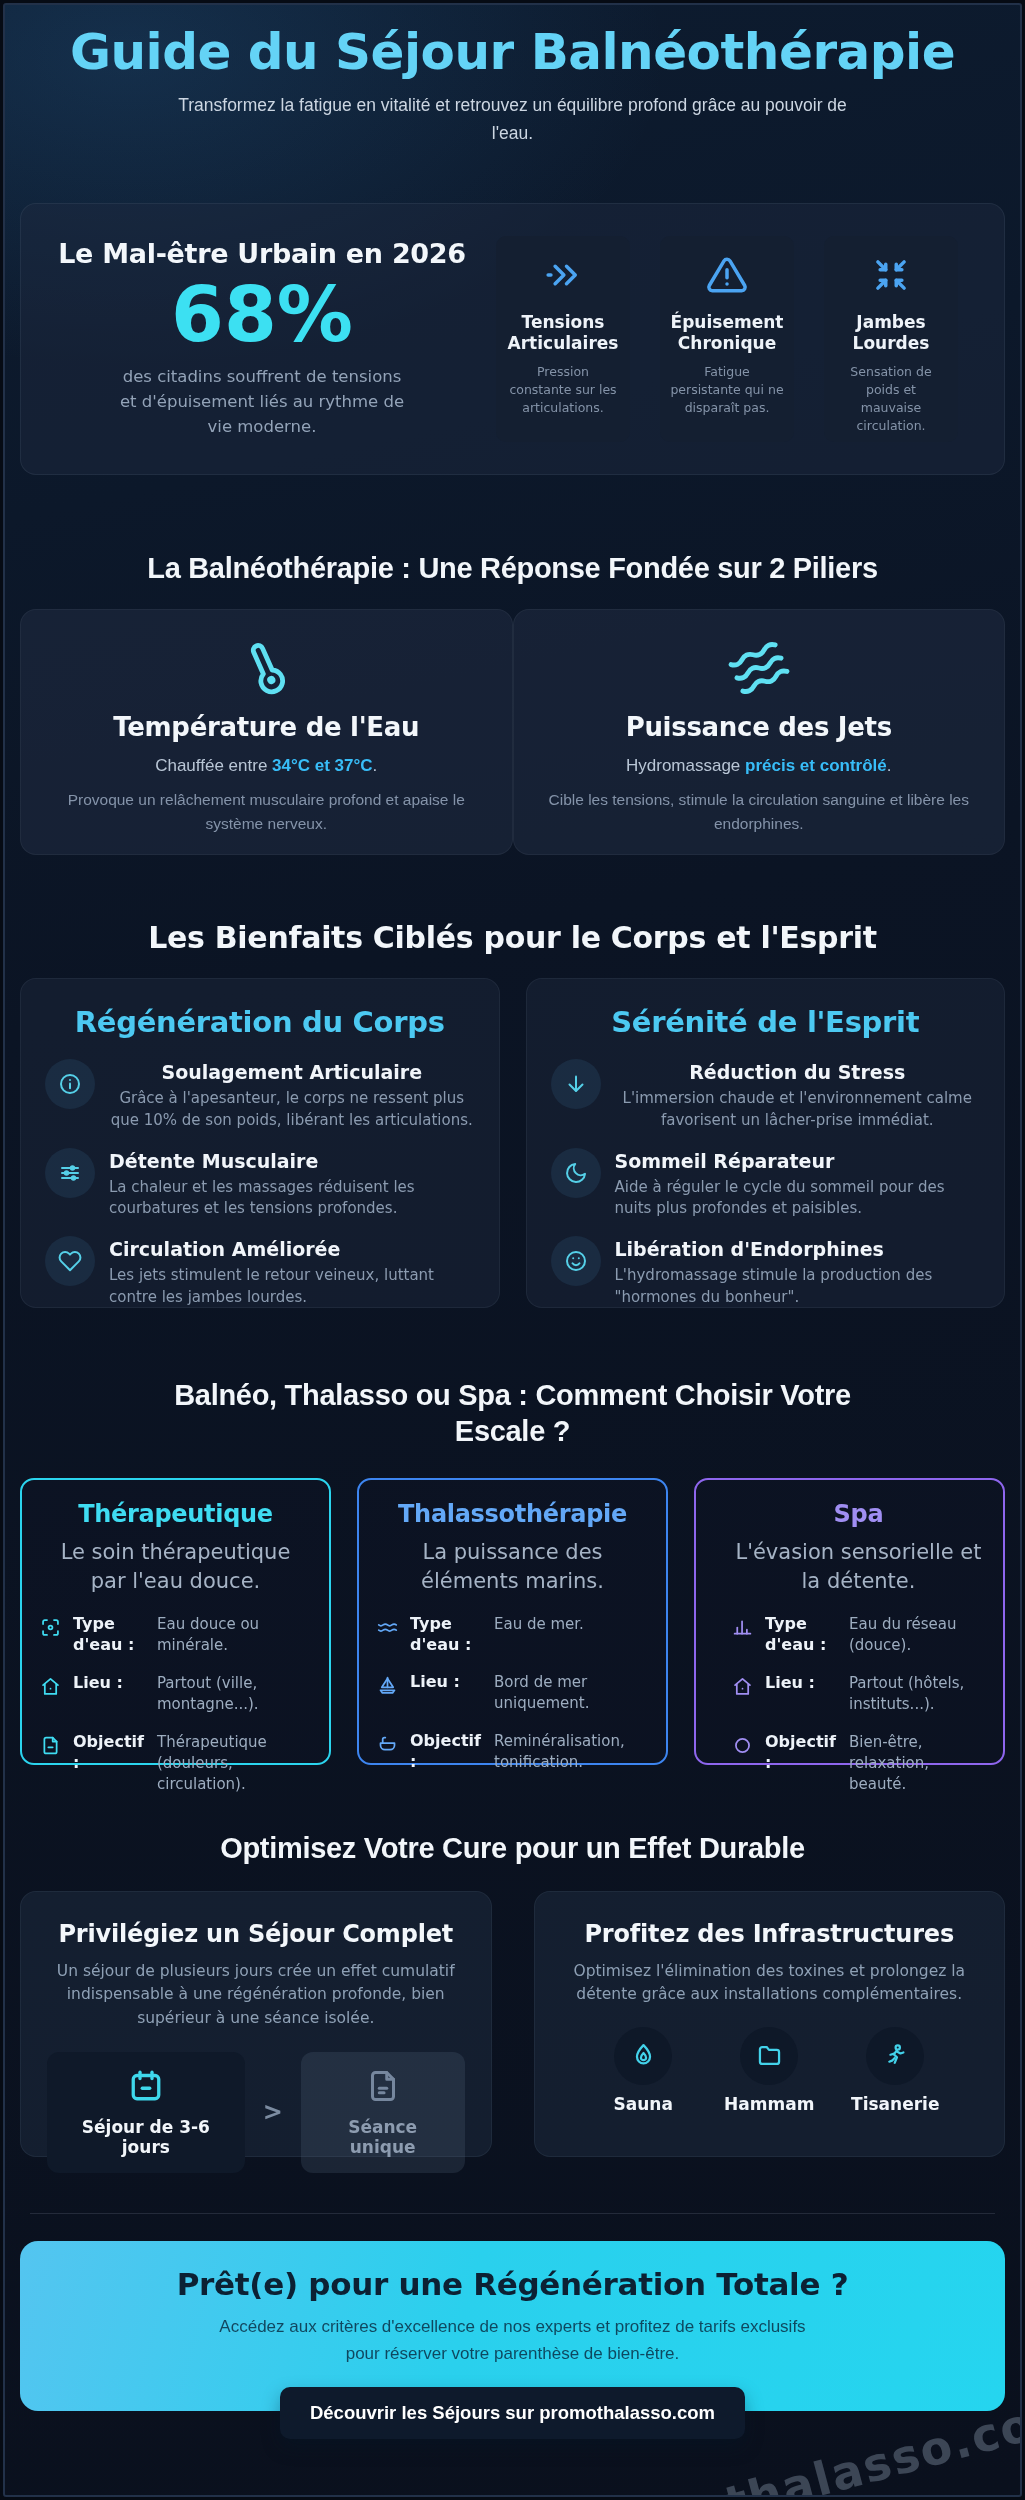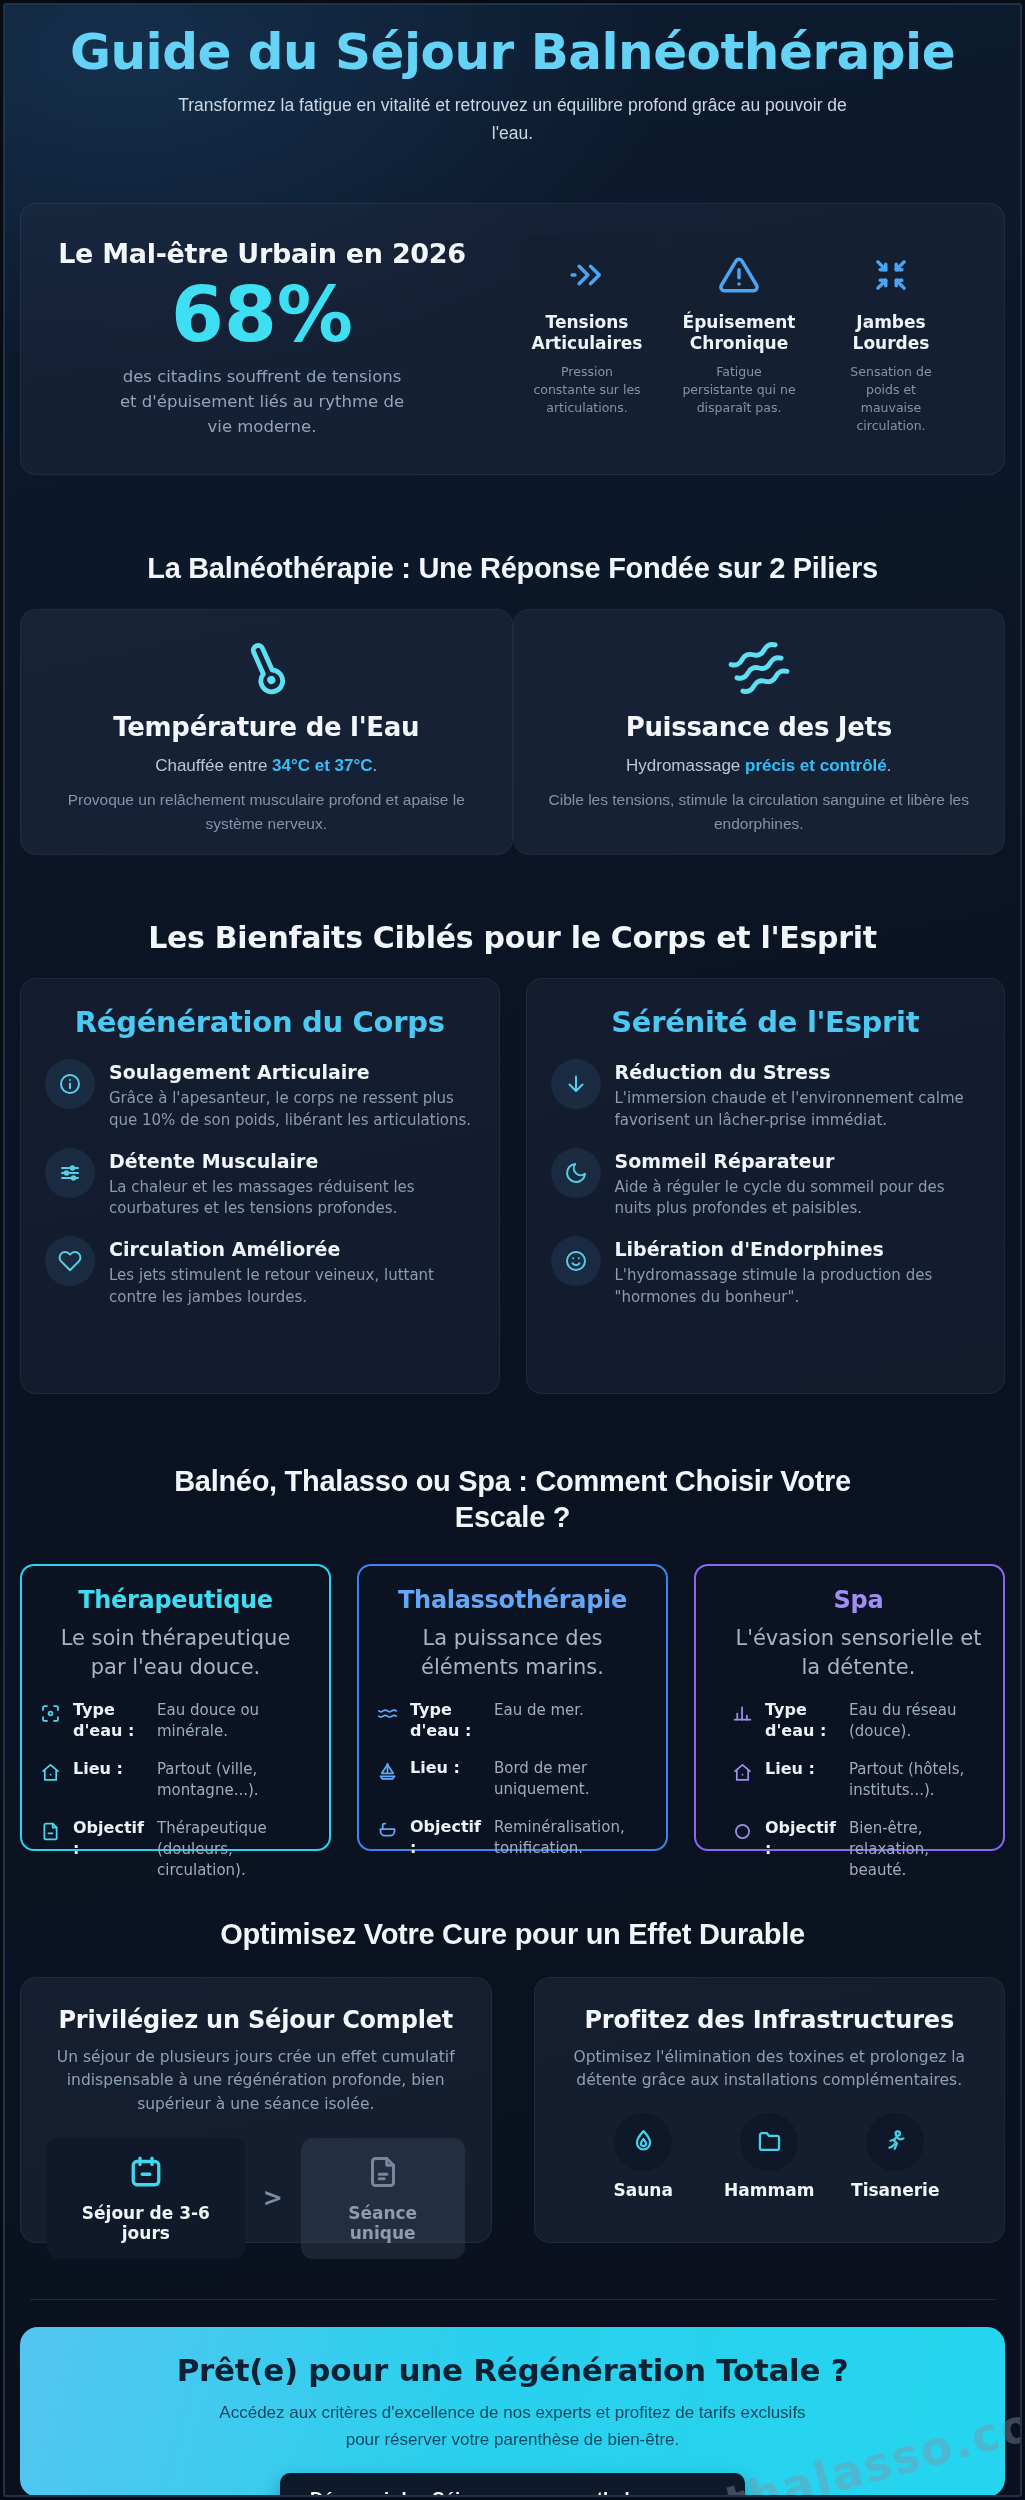--- a/index.html
+++ b/index.html
@@ -37,21 +37,21 @@
     background:rgba(30,43,64,.45);
     border:1px solid rgba(148,163,184,.10);
     border-radius:16px;
     display:flex;align-items:center;
     padding:24px 40px 24px 36px;
   }
   .stat-left{width:410px;text-align:center;}
   .stat-left h3{margin:0;font-size:27px;color:#f3f7fb;letter-spacing:-.3px;}
   .stat-value{font-size:76px;font-weight:bold;color:#3ce0f2;line-height:1.05;margin-top:6px;}
   .stat-left p{margin:10px auto 0;max-width:300px;font-size:16.5px;line-height:1.5;color:#93a3b8;}
-  .mini-cards{display:flex;gap:18px;margin-left:auto;margin-right:6px;}
+  .mini-cards{display:flex;gap:30px;margin-left:auto;margin-right:6px;}
   .mini-card{
     width:134px;height:206px;box-sizing:border-box;
     background:#141f31;border-radius:10px;
     padding:18px 10px;text-align:center;
   }
   .mini-card svg{width:42px;height:42px;color:#4ba4f2;}
   .mini-card h4{margin:12px 0 0;font-size:17px;line-height:1.25;color:#eef3f9;}
   .mini-card p{margin:8px 0 0;font-size:12.5px;line-height:1.45;color:#8493a8;}
 
   
@@ -74,27 +74,27 @@
   .pillar-card .p-icon{height:64px;display:flex;align-items:center;justify-content:center;color:#5fe0f2;}
   .pillar-card .p-icon svg{width:58px;height:58px;transform:rotate(-24deg);}
   .pillar-card h3{margin:12px 0 0;font-size:26px;color:#f3f7fb;letter-spacing:-.3px;}
   .pillar-card .lead{margin:14px 0 0;font-size:17px;color:#b9c6d6;}
   .pillar-card .lead strong{color:#38bdf8;}
   .pillar-card .desc{margin:12px auto 0;max-width:430px;font-size:15.5px;line-height:1.55;color:#8493a9;}
 
   
   .benefit-grid{margin-top:22px;display:grid;grid-template-columns:1fr 1fr;gap:26px;}
   .benefit-card{
-    height:416px;box-sizing:border-box;border-radius:16px;
+    height:330px;box-sizing:border-box;border-radius:16px;
     background:rgba(27,38,58,.5);border:1px solid rgba(148,163,184,.09);
     padding:26px 24px;
   }
   .benefit-card>h3{margin:0 0 20px;text-align:center;font-size:29px;color:#4cc9f2;letter-spacing:-.3px;}
   .b-item{display:flex;gap:14px;margin-top:16px;}
-  .b-item:first-of-type{margin-top:0;}
+  .b-item:first-of-type{margin-top:0;text-align:center;}
   .b-ic{
     flex:0 0 50px;width:50px;height:50px;border-radius:50%;
     background:rgba(86,180,233,.10);
     display:flex;align-items:center;justify-content:center;color:#55d0e8;
   }
   .b-ic svg{width:24px;height:24px;}
   .b-item h4{margin:2px 0 0;font-size:19px;color:#f1f5fa;}
   .b-item p{margin:5px 0 0;font-size:15px;line-height:1.45;color:#8b9bb0;}
 
   

